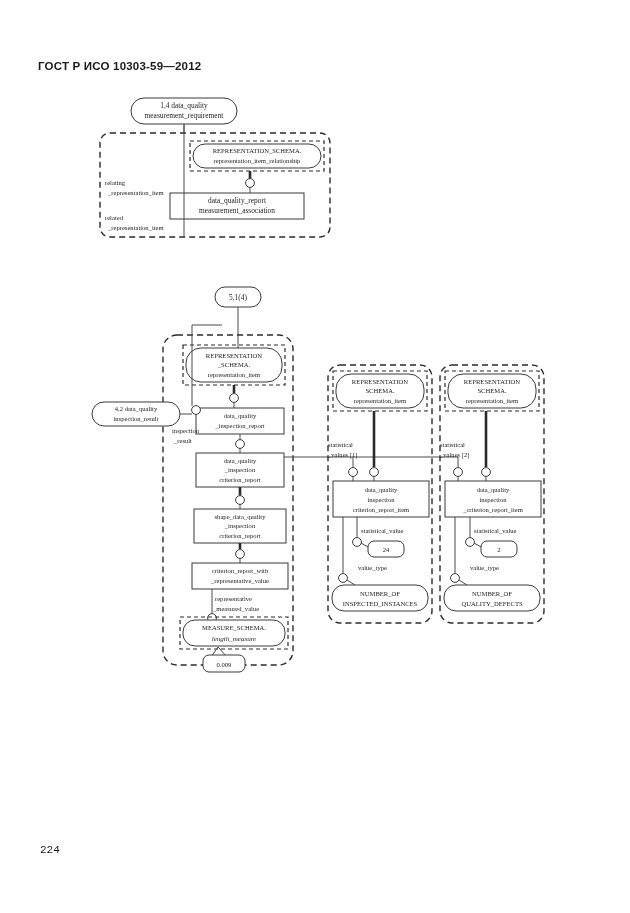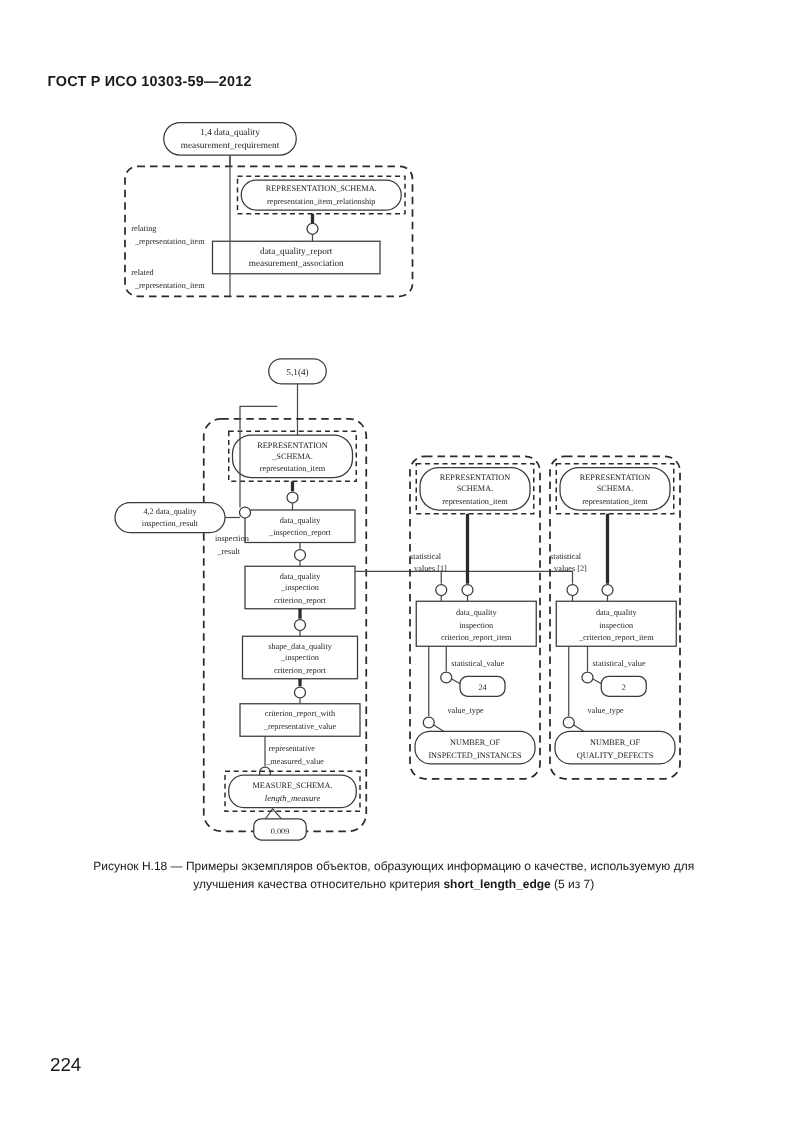--- a/index.html
+++ b/index.html
@@ -27,21 +27,21 @@
   .caption{
     position:absolute;left:55px;top:672px;width:520px;
     text-align:center;font-size:9.6px;line-height:14px;
     font-family:"Liberation Sans",sans-serif;
   }
   .caption .mono{font-weight:bold;}
 
   
   .folio{
     position:absolute;left:40px;top:829px;
-    font-size:15px;font-family:Liberation Sans, sans-serif;
+    font-size:11px;font-family:Liberation Mono, monospace;
   }
 
   
   text{
     font-family:"Liberation Serif",serif;
     fill:#1d1d1d;
   }
   .t{font-size:7.4px;}
   .t-sm{font-size:6.6px;}
   .t-it{font-size:7.4px;font-style:italic;}
@@ -281,21 +281,16 @@
 
       <g>
         <rect x="444" y="570" width="96" height="26" rx="12" ry="12" class="ell"></rect>
         <text class="t-sm" x="492" y="581" text-anchor="middle">NUMBER_OF</text>
         <text class="t-sm" x="492" y="591" text-anchor="middle">QUALITY_DEFECTS</text>
       </g>
 
     </svg>
   </div>
 
-  <div class="caption">
-    <span>Рисунок Н.18 — Примеры экземпляров объектов, образующих информацию о качестве, используемую для</span>
-    <br>
-    <span>улучшения качества относительно критерия </span><span class="mono">short_length_edge</span><span> (5 из 7)</span>
-  </div>
 
   <div class="folio">224</div>
 
 </div>
 
 </body></html>

